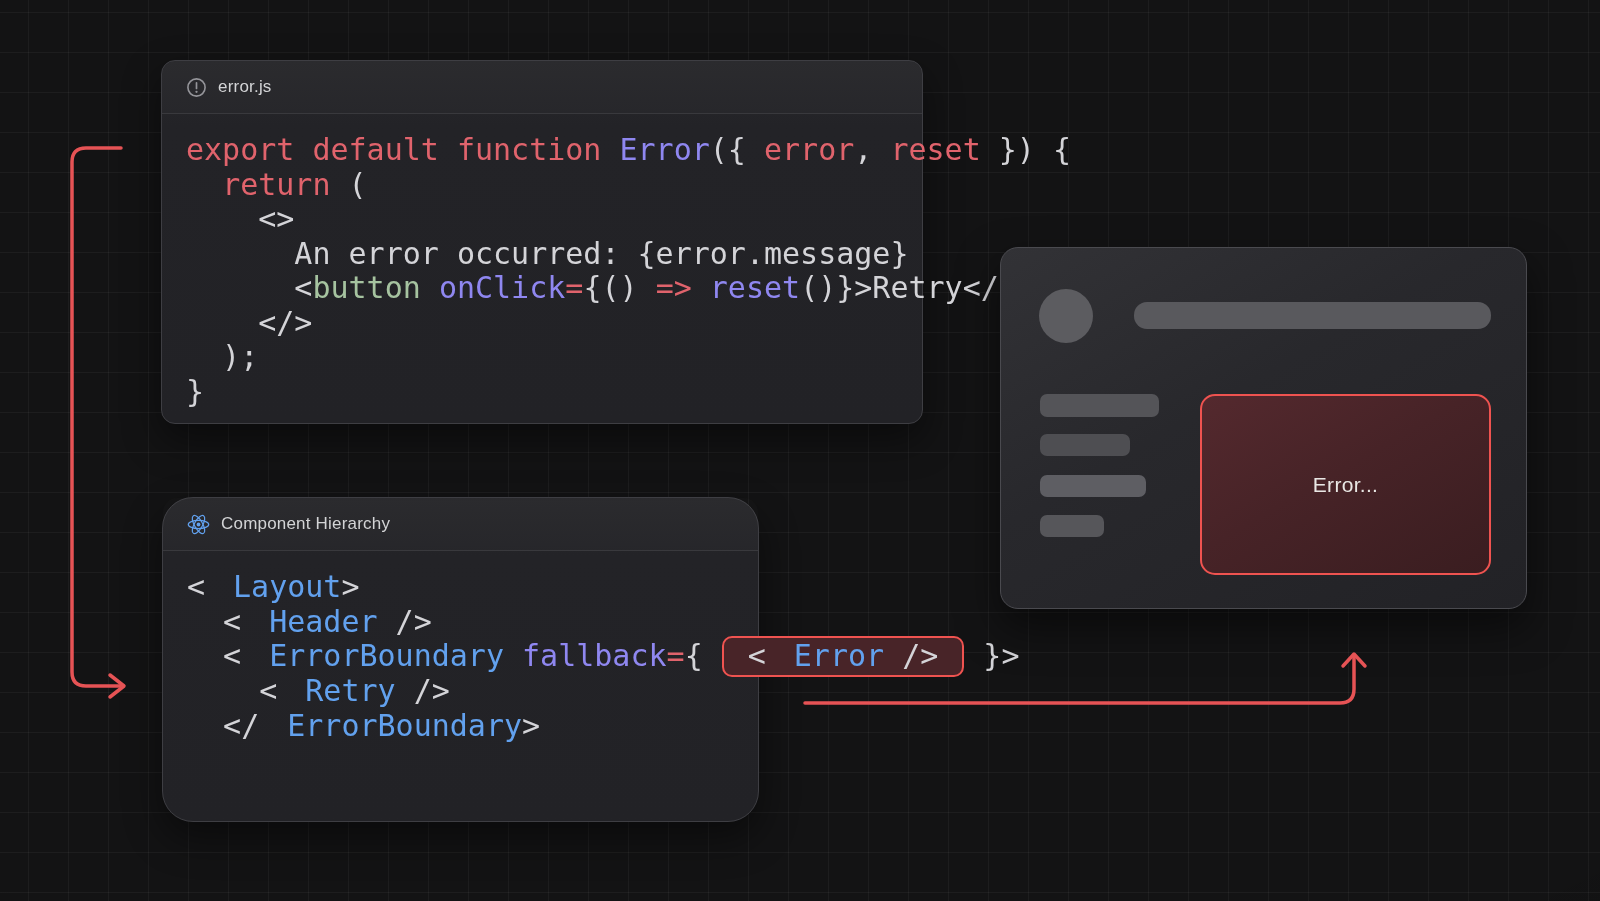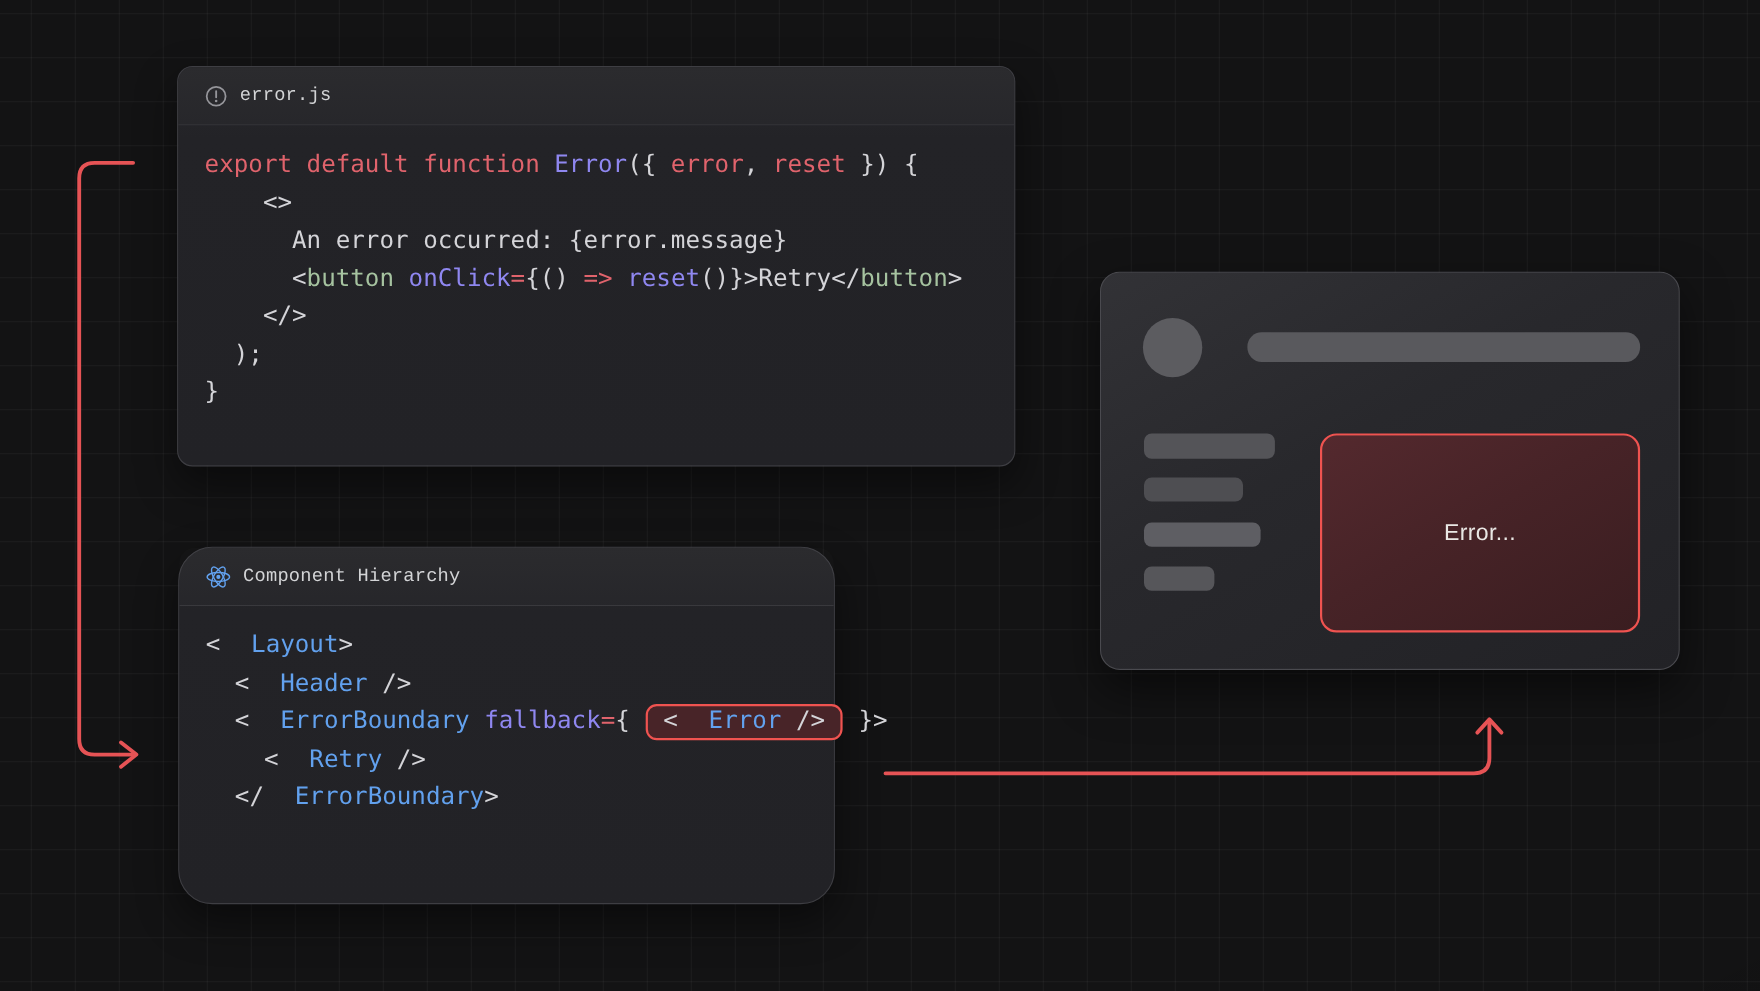--- a/index.html
+++ b/index.html
@@ -26,35 +26,35 @@
     border:1px solid #3e3e43;
     border-radius:14px;
     box-shadow:0 16px 38px rgba(0,0,0,0.45);
   }
   .panel-header{
     height:52px;display:flex;align-items:center;gap:11px;
     padding:0 24px;border-bottom:1px solid #39393d;
     background:rgba(255,255,255,0.015);
     border-radius:14px 14px 0 0;
   }
-  .panel-title{color:var(--panel-title);font-size:17px;letter-spacing:.2px;font-family:Liberation Mono, monospace;}
+  .panel-title{color:var(--panel-title);font-size:17px;letter-spacing:.2px;}
   .code{
     padding:19px 24px 12px 24px;
     font-family:"DejaVu Sans Mono", monospace;
-    font-size:22px;line-height:34.5px;
+    font-size:30px;line-height:34.5px;
   }
   .code-line{white-space:pre;}
   .tok-k{color:var(--code-red);}
   .tok-p{color:var(--code-purple);}
   .tok-b{color:var(--code-blue);margin-left:28px;}
   .tok-g{color:var(--code-green);}
   .tok-w{color:var(--code-plain);}
   .tok-box{
     display:inline-block;line-height:1.08;
-    padding:2px 14px 3px;margin:-3px 1px;
+    padding:2px 24px 3px;margin:-3px 1px;
     border:2px solid var(--box-border-red);
     border-radius:10px;
     background:var(--box-bg-red);
   }
 
   #panel-error{left:161px;top:60px;width:760px;height:362px;}
   #panel-hierarchy{left:162px;top:497px;width:595px;height:323px;border-radius:31px;}
 
   .hdr-icon{flex:0 0 auto;display:block;}
 
@@ -102,20 +102,21 @@
       <div class="panel-header">
         <svg class="hdr-icon" width="21" height="21" viewBox="0 0 21 21">
           <circle cx="10.5" cy="10.5" r="8.6" fill="none" stroke="#95959a" stroke-width="1.6"></circle>
           <line x1="10.5" y1="5.8" x2="10.5" y2="11.4" stroke="#95959a" stroke-width="1.7" stroke-linecap="round"></line>
           <circle cx="10.5" cy="14.8" r="1.15" fill="#95959a"></circle>
         </svg>
         <span class="panel-title">error.js</span>
       </div>
       <div class="code">
           <div class="code-line"><span class="tok-k">export default function</span><span class="tok-w"> </span><span class="tok-p">Error</span><span class="tok-w">({ </span><span class="tok-k">error</span><span class="tok-w">, </span><span class="tok-k">reset</span><span class="tok-w"> }) {</span></div>
+          <div class="code-line"><span class="tok-w">  </span><span class="tok-k">return</span><span class="tok-w"> (</span></div>
           <div class="code-line"><span class="tok-w">    &lt;&gt;</span></div>
           <div class="code-line"><span class="tok-w">      An error occurred: {error.message}</span></div>
           <div class="code-line"><span class="tok-w">      &lt;</span><span class="tok-g">button</span><span class="tok-w"> </span><span class="tok-p">onClick</span><span class="tok-k">=</span><span class="tok-w">{() </span><span class="tok-k">=&gt;</span><span class="tok-w"> </span><span class="tok-p">reset</span><span class="tok-w">()}&gt;Retry&lt;/</span><span class="tok-g">button</span><span class="tok-w">&gt;</span></div>
           <div class="code-line"><span class="tok-w">    &lt;/&gt;</span></div>
           <div class="code-line"><span class="tok-w">  );</span></div>
           <div class="code-line"><span class="tok-w">}</span></div>
         </div>
     </section>
 
     <section class="panel" id="panel-hierarchy">

